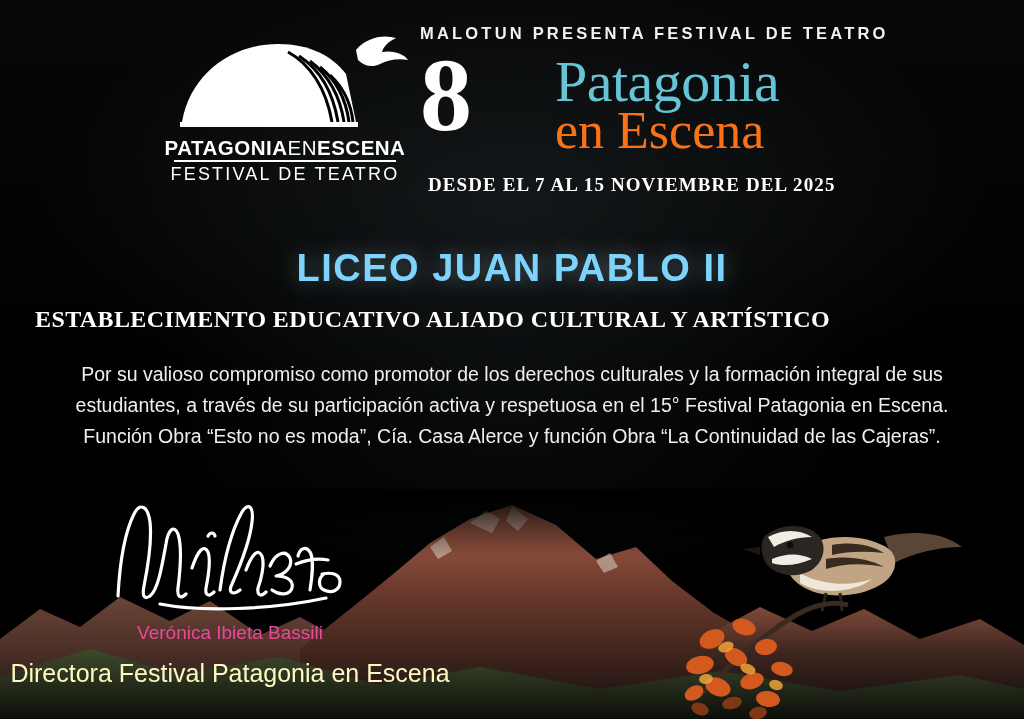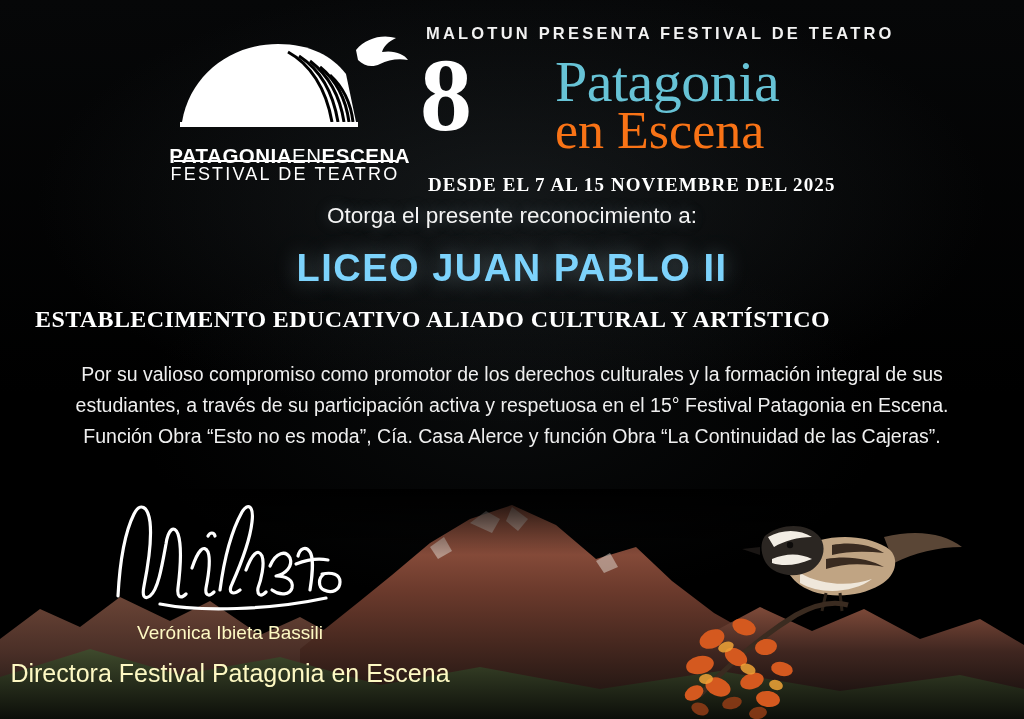--- a/index.html
+++ b/index.html
@@ -43,27 +43,26 @@
     left: 160px;
     top: 16px;
     width: 250px;
     height: 150px;
   }
   .logo svg { display: block; }
   .logo-text {
     position: absolute;
     left: 0; top: 106px;
     width: 250px;
-    text-align: right;
+    text-align: center;
     color: #ffffff;
     font-size: 20.5px;
     font-weight: bold;
     letter-spacing: 0.5px;
     white-space: nowrap;
-    margin-top: 8px;
   }
   .logo-text .thin { font-weight: normal; }
   .logo-sub {
     position: absolute;
     left: 0; top: 134px;
     width: 250px;
     text-align: center;
     color: #ffffff;
     font-size: 18px;
     letter-spacing: 2.2px;
@@ -82,21 +81,20 @@
     left: 420px;
     top: 10px;
     width: 460px;
   }
   .presenta {
     font-size: 16.5px;
     letter-spacing: 3.2px;
     font-weight: bold;
     color: #f2f2f2;
     white-space: nowrap;
-    margin-left: 6px;
   }
   .big-row {
     position: relative;
     height: 108px;
     margin-top: 4px;
   }
   .num14 {
     position: absolute;
     left: 0; top: -4px;
     font-family: "Liberation Serif", serif;
@@ -183,21 +181,21 @@
   
   .sign-wrap {
     position: absolute;
     left: 10px; top: 500px; width: 440px;
     text-align: center;
   }
   .sign-svg { display: block; margin: 0 auto; }
   .sign-name {
     margin-top: 2px;
     font-size: 19px;
-    color: #fef9c3;
+    color: #ec4899;
   }
   .sign-role {
     margin-top: 15px;
     font-size: 25px;
     color: #fef9c3;
   }
   .footer-place {
     position: absolute;
     right: 22px; bottom: 14px;
     font-size: 16.5px;
@@ -242,21 +240,20 @@
       <div class="presenta">MALOTUN PRESENTA FESTIVAL DE TEATRO</div>
       <div class="big-row">
         <div class="num14">8</div>
         <div class="patagonia">Patagonia</div>
         <div class="enescena">en Escena</div>
       </div>
       <div class="dates">DESDE EL 7 AL 15 NOVIEMBRE DEL 2025</div>
     </div>
   </div>
 
-  <div class="otorga">Otorga el presente reconocimiento a:</div>
   <div class="awardee">LICEO JUAN PABLO II</div>
   <div class="awardee-sub">ESTABLECIMENTO  EDUCATIVO ALIADO CULTURAL Y ARTÍSTICO</div>
   <div class="reason">Por su valioso compromiso como promotor de los derechos culturales y la formación integral de sus estudiantes, a través de su participación activa y respetuosa en el 15° Festival Patagonia en Escena.
 Función Obra “Esto no es moda”, Cía. Casa Alerce y función Obra “La Continuidad de las Cajeras”.</div>
 
   <div class="scene">
     <svg width="1024" height="230" viewBox="0 0 1024 230" aria-hidden="true">
       <defs>
         <linearGradient id="mtnFar" x1="0" y1="0" x2="0" y2="1">
           <stop offset="0%" stop-color="#6a4436"></stop>

